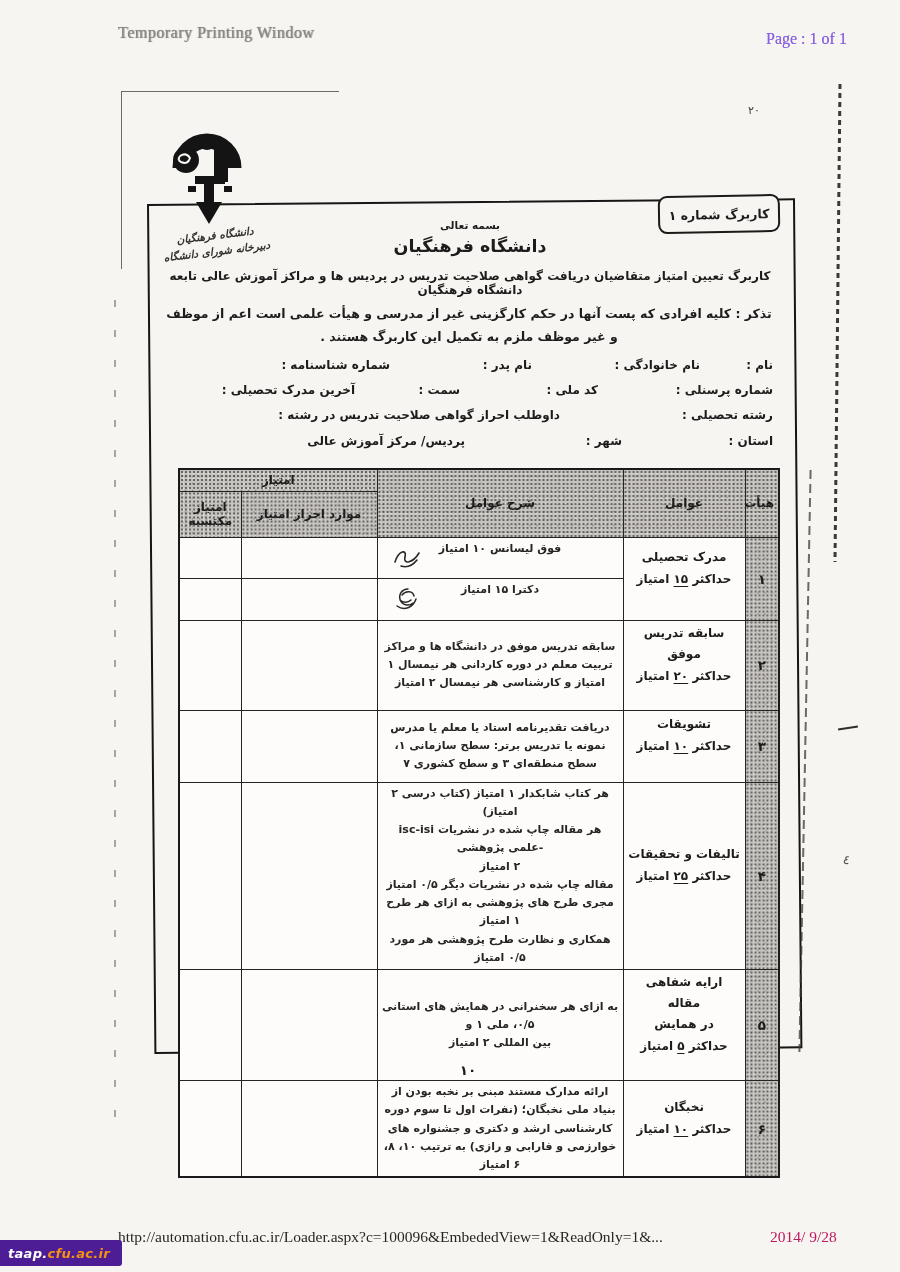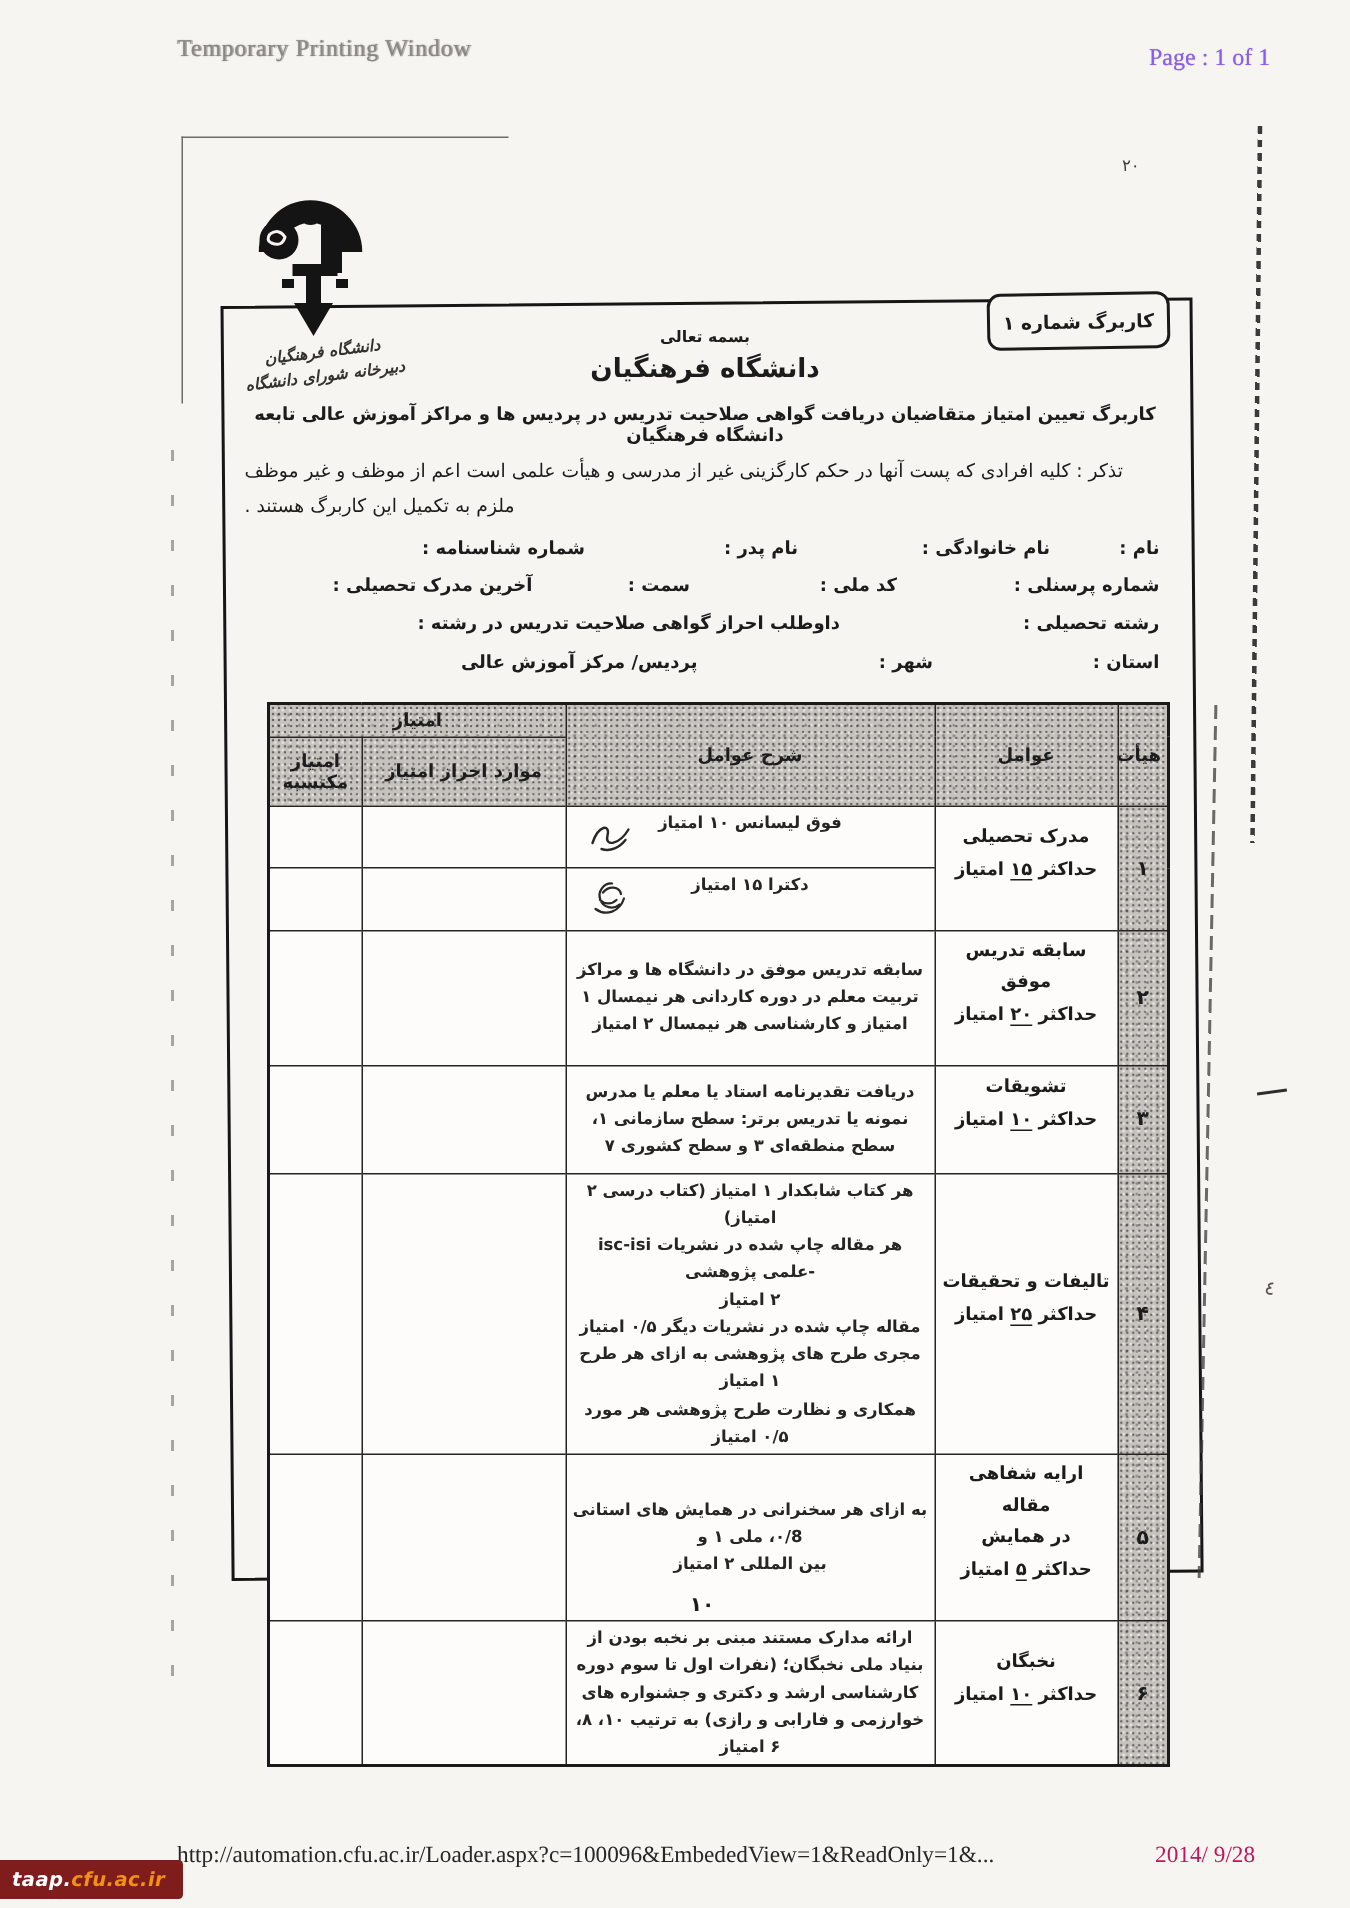--- a/index.html
+++ b/index.html
@@ -57,22 +57,22 @@
   .form-box{
     left:658px;top:195px;width:118px;height:34px;
     border:2px solid #1a1a1a;border-radius:9px;
     display:flex;align-items:center;justify-content:center;
     font-size:12.5px;font-weight:bold;transform:rotate(-1deg);background:#f7f5f1;
   }
   .bismillah{left:170px;top:219px;width:600px;text-align:center;font-size:10.5px;font-weight:bold;}
   .univ{left:170px;top:236px;width:600px;text-align:center;font-size:17.5px;font-weight:bold;}
   .subtitle{left:150px;top:269px;width:640px;text-align:center;font-size:12px;font-weight:bold;}
   .notice{
-    left:163px;top:303px;width:612px;direction:rtl;text-align:left;
-    font-size:12.5px;font-weight:normal;line-height:1.8;
+    left:163px;top:303px;width:612px;direction:rtl;text-align:center;
+    font-size:12.5px;font-weight:bold;line-height:1.8;
   }
   
   .frow{left:163px;width:612px;height:22px;direction:rtl;}
   .frow span{position:absolute;font-size:12px;font-weight:bold;white-space:nowrap;}
   
   table.score{
     position:absolute;left:178px;top:468px;width:600px;
     border-collapse:collapse;table-layout:fixed;direction:rtl;
     background:#fdfcfa;
   }
@@ -100,21 +100,21 @@
   tr.hr1{height:22px;} tr.hr2{height:46px;}
   tr.r1a{height:38px;} tr.r1b{height:38px;}
   tr.r2{height:72px;} tr.r3{height:72px;} tr.r4{height:116px;}
   tr.r5{height:66px;} tr.r6{height:96px;}
   .scribble{position:absolute;left:14px;top:50%;transform:translateY(-50%);}
   
   .pagenum{left:178px;top:1062px;width:580px;text-align:center;font-size:13.5px;font-weight:bold;}
   .url{left:118px;top:1228px;font-family:"Liberation Serif",serif;font-size:15.5px;color:#262624;}
   .date{left:770px;top:1228px;font-family:"Liberation Serif",serif;font-size:15.5px;color:#be185d;}
   .badge{
-    left:0;top:1240px;height:26px;padding:0 12px 0 8px;background:#7f1d1d;
+    left:0;top:1240px;height:26px;padding:0 12px 0 8px;background:#4c1d95;
     display:flex;align-items:center;border-radius:0 3px 3px 0;
     font-size:13px;font-weight:bold;font-style:italic;letter-spacing:.3px;
   }
   .badge .p1{color:#ffffff;} .badge .p2{color:#f29113;text-align:center;}
 </style>
 </head>
 <body>
 
 <div class="abs pw-title">Temporary Printing Window</div>
 <div class="abs pw-page">Page : 1 of 1</div>
@@ -253,21 +253,21 @@
     <td class="blank"></td>
     <td class="blank"></td>
   </tr>
 
   <tr class="r5">
     <td class="no speck">۵</td>
     <td class="factor"><span>ارایه شفاهی مقاله
 در همایش</span>
       <div class="factor-max"><span>حداکثر</span> <span class="u">۵</span> <span>امتیاز</span></div>
     </td>
-    <td class="desc">به ازای هر سخنرانی در همایش های استانی ۰/8، ملی ۱ و
+    <td class="desc">به ازای هر سخنرانی در همایش های استانی ۰/۵، ملی ۱ و
 بین المللی ۲ امتیاز</td>
     <td class="blank"></td>
     <td class="blank"></td>
   </tr>
 
   <tr class="r6">
     <td class="no speck">۶</td>
     <td class="factor"><span>نخبگان</span>
       <div class="factor-max"><span>حداکثر</span> <span class="u">۱۰</span> <span>امتیاز</span></div>
     </td>

